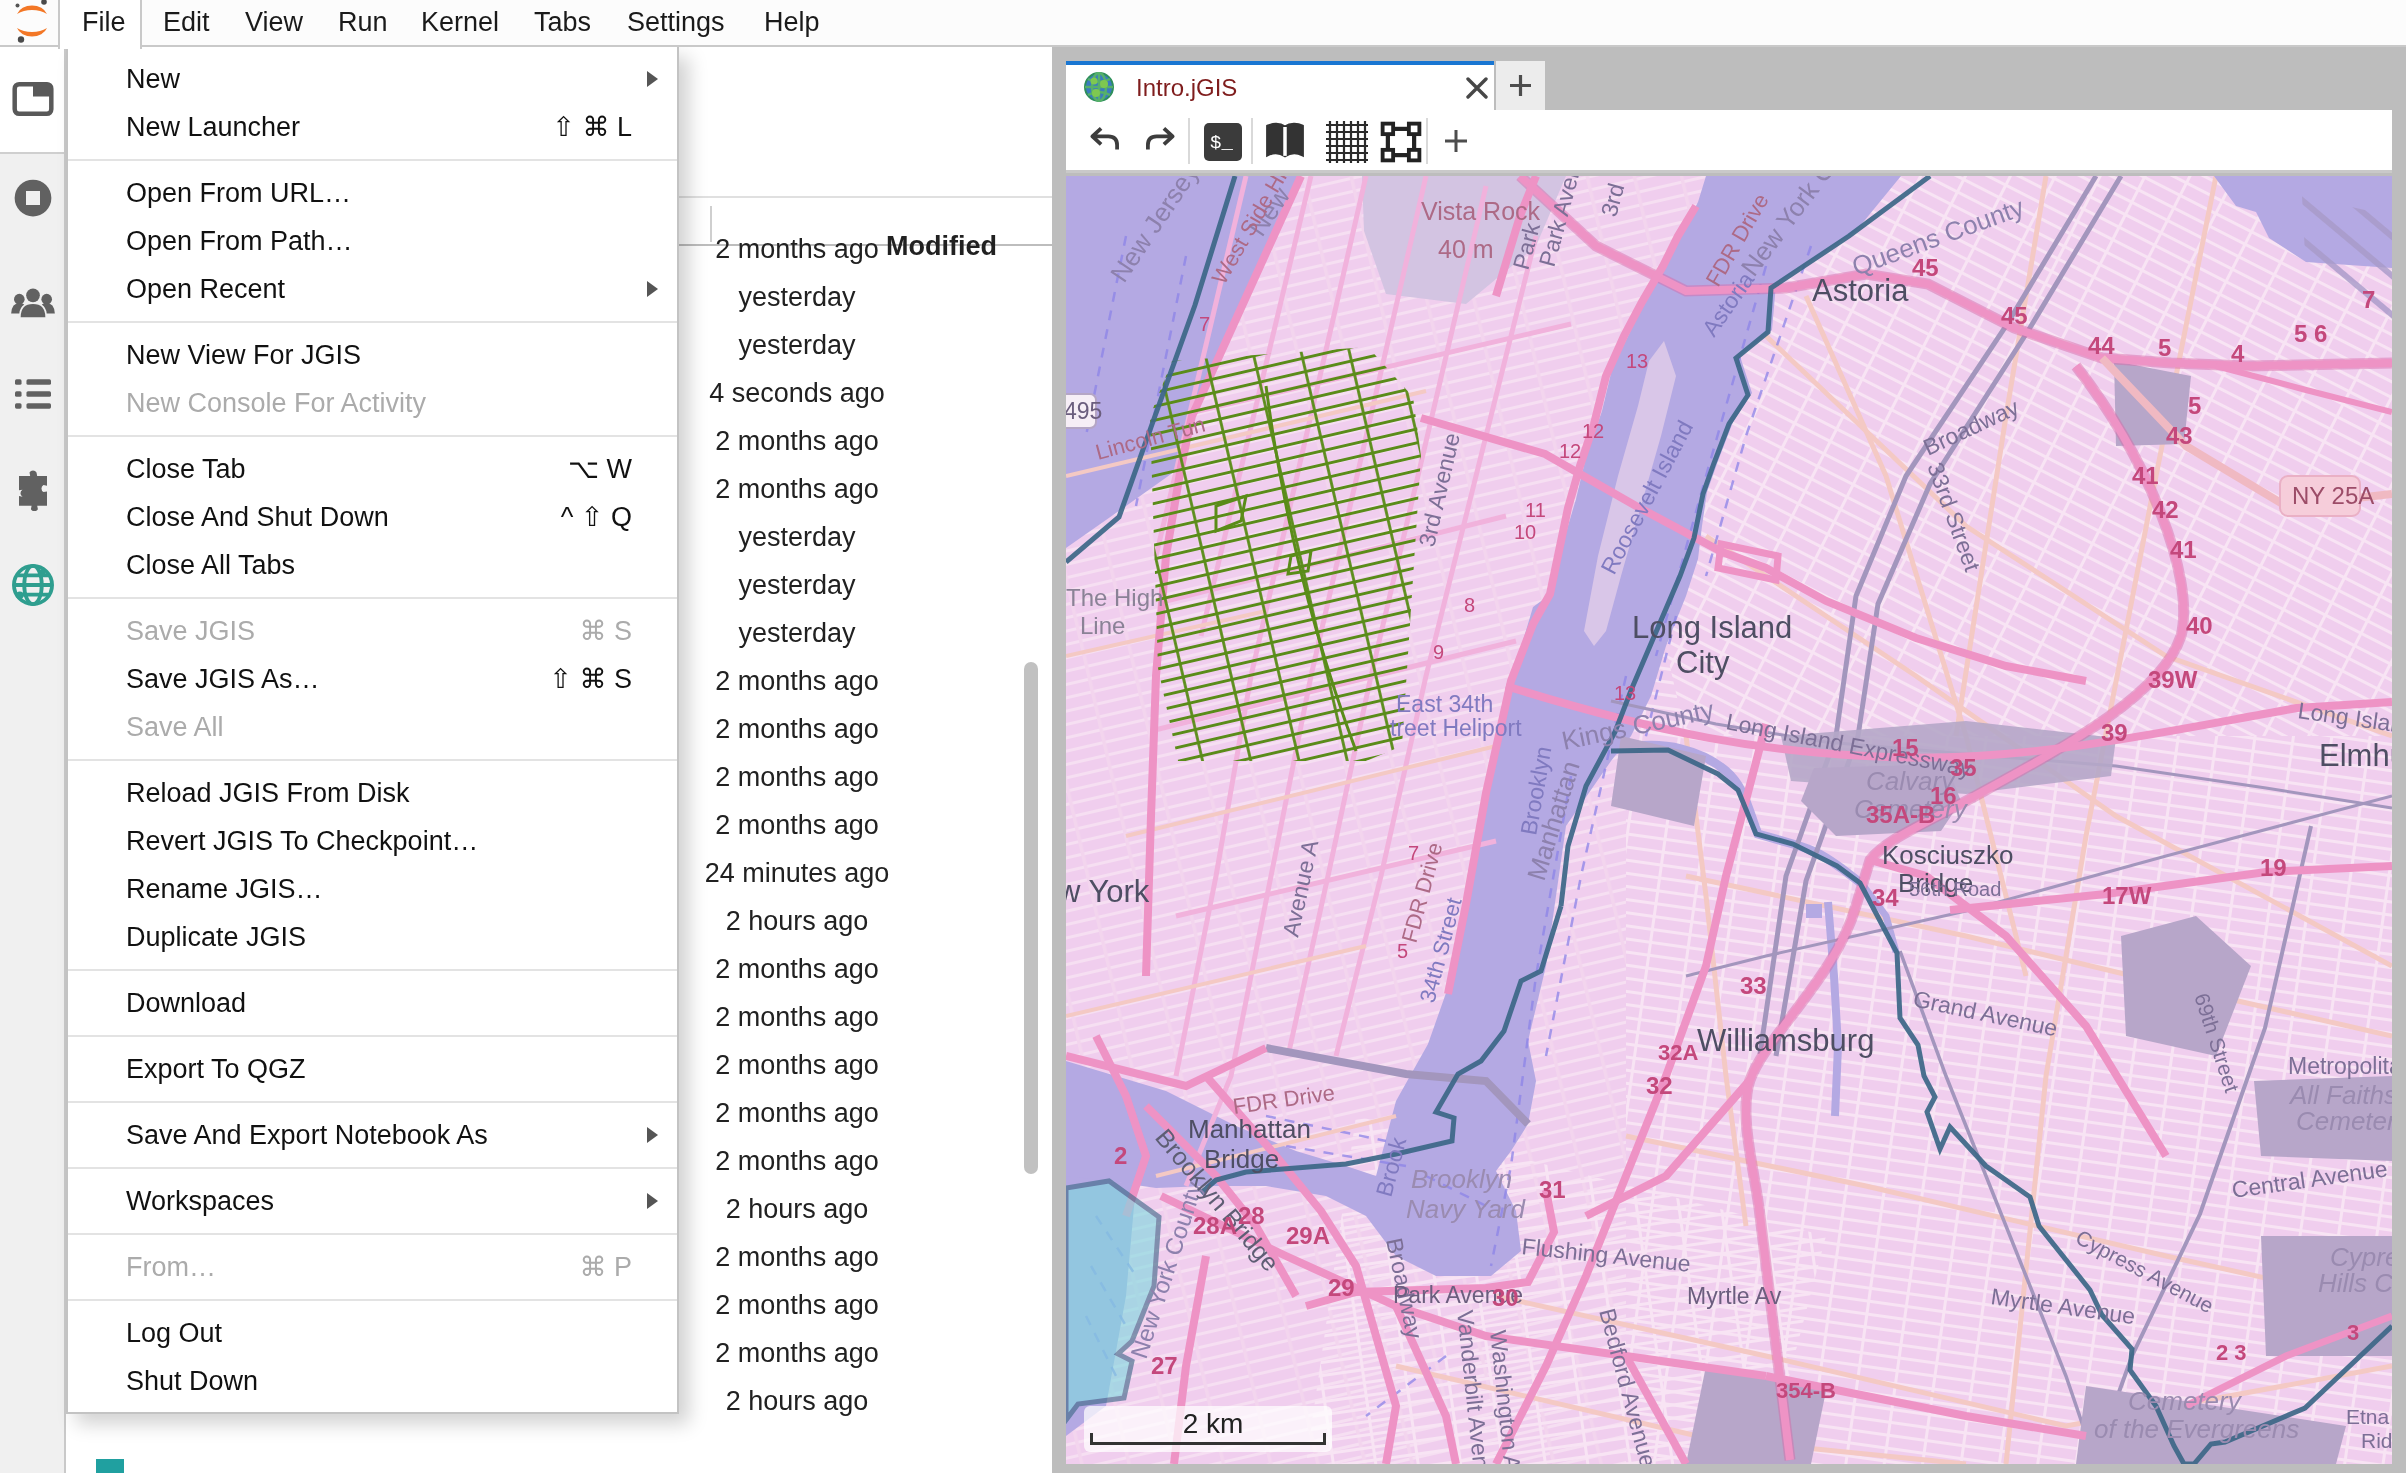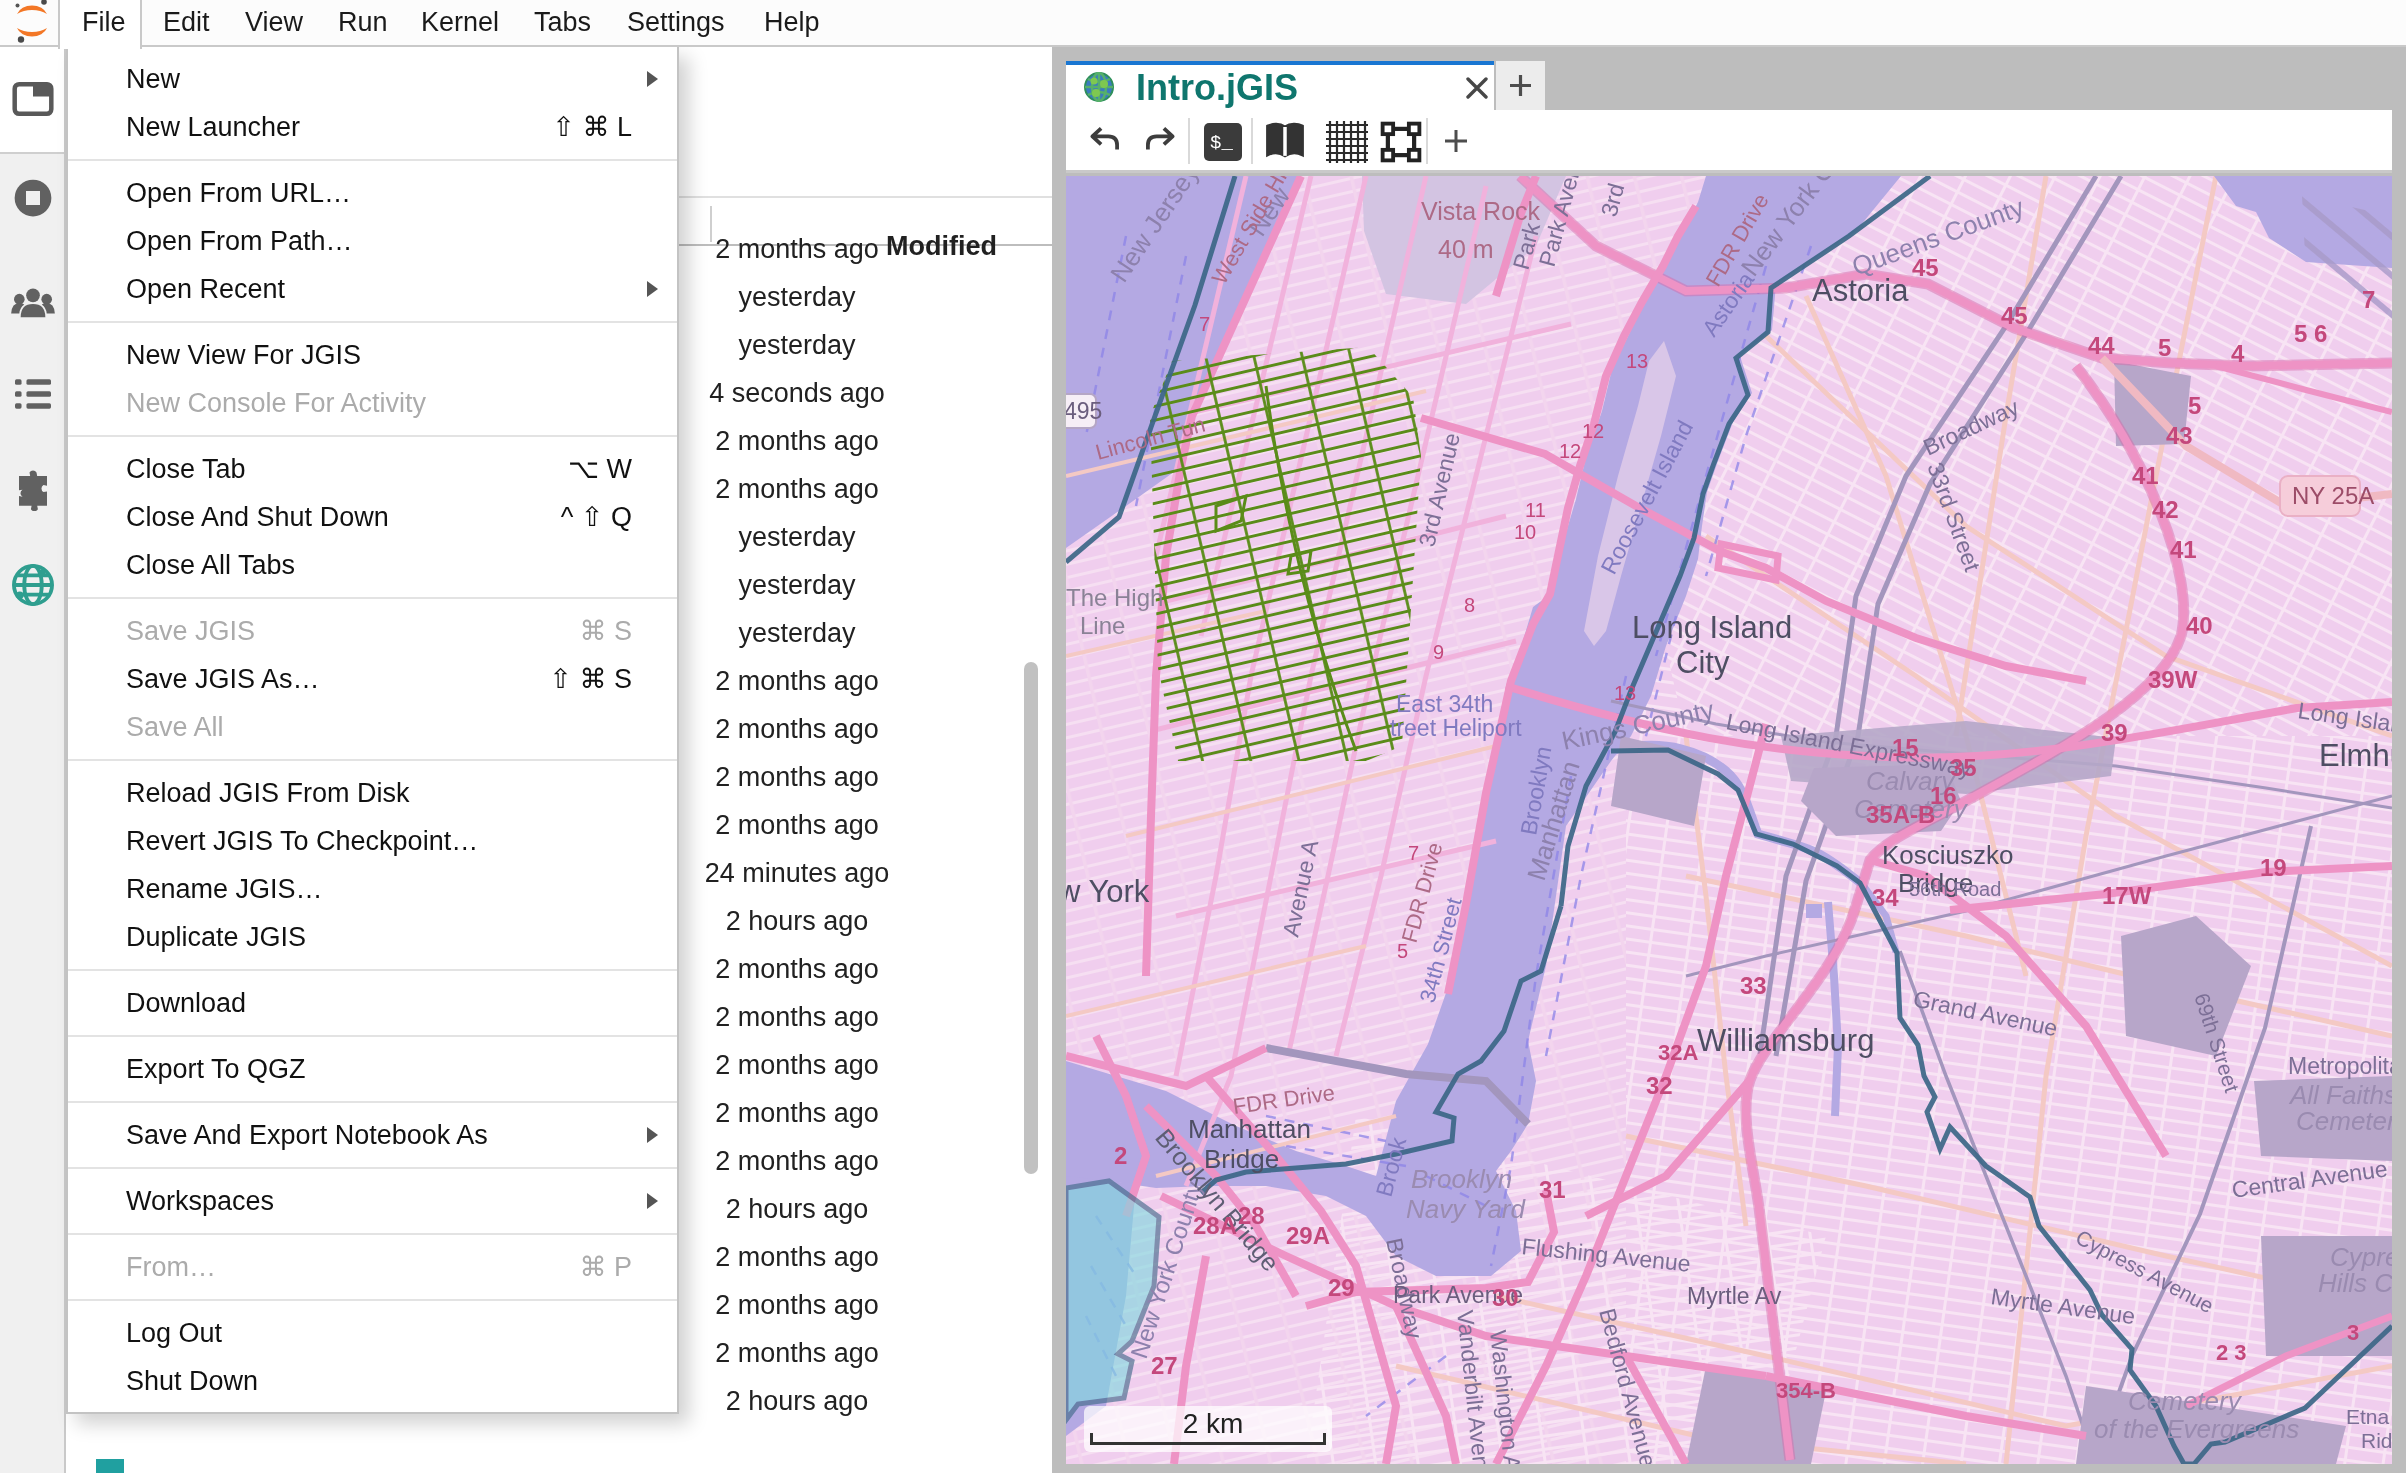--- a/index.html
+++ b/index.html
@@ -34,21 +34,21 @@
 .di { position:relative; height:48px; }
 .di .lbl { position:absolute; left:58px; top:0; height:48px; line-height:48px; font-size:27px; color:#111; }
 .di .sc { position:absolute; right:45px; top:0; height:48px; line-height:48px; font-size:27px; color:#111; }
 .di .arr { position:absolute; right:19px; top:16px; width:0; height:0;
   border-left:11px solid #555; border-top:8px solid transparent; border-bottom:8px solid transparent; }
 .di.dis .lbl, .di.dis .sc { color:#ababab; }
 .dsep { height:2px; background:#e3e3e3; margin:8px 0; }
 #dock { position:absolute; left:1052px; top:47px; width:1354px; height:1426px; background:#bdbdbd; z-index:2; }
 #tab1 { position:absolute; left:14px; top:14px; width:428px; height:49px; background:#fff;
   border-top:4px solid #1976d2; }
-#tab1 .ttl { position:absolute; left:70px; top:0; height:45px; line-height:45px; font-size:36px; color:#0f766e;font-weight:bold; }
+#tab1 .ttl { position:absolute; left:70px; top:0; height:45px; line-height:45px; font-size:24px; color:#7f1d1d; }
 #plusbtn { position:absolute; left:444px; top:14px; width:49px; height:49px; background:#ececec; }
 #toolbar { position:absolute; left:14px; top:63px; width:1326px; height:63px; background:#fff;
   border-bottom:3px solid #c9c9c9; }
 .tsep { position:absolute; top:8px; width:2px; height:46px; background:#d9d9d9; }
 #mapwrap { position:absolute; left:14px; top:129px; width:1326px; height:1288px; background:#f0ceee; overflow:hidden; }
 #scalebar { position:absolute; left:18px; bottom:12px; width:248px; height:46px;
   background:rgba(255,255,255,0.72); border-radius:6px; }
 #scalebar .line { position:absolute; left:6px; bottom:7px; width:236px; height:12px;
   border-left:3px solid #333; border-right:3px solid #333; border-bottom:3px solid #333; }
 #scalebar .txt { position:absolute; left:0; top:2px; width:248px; text-align:center; font-size:28px; color:#222;padding-left:10px; }

